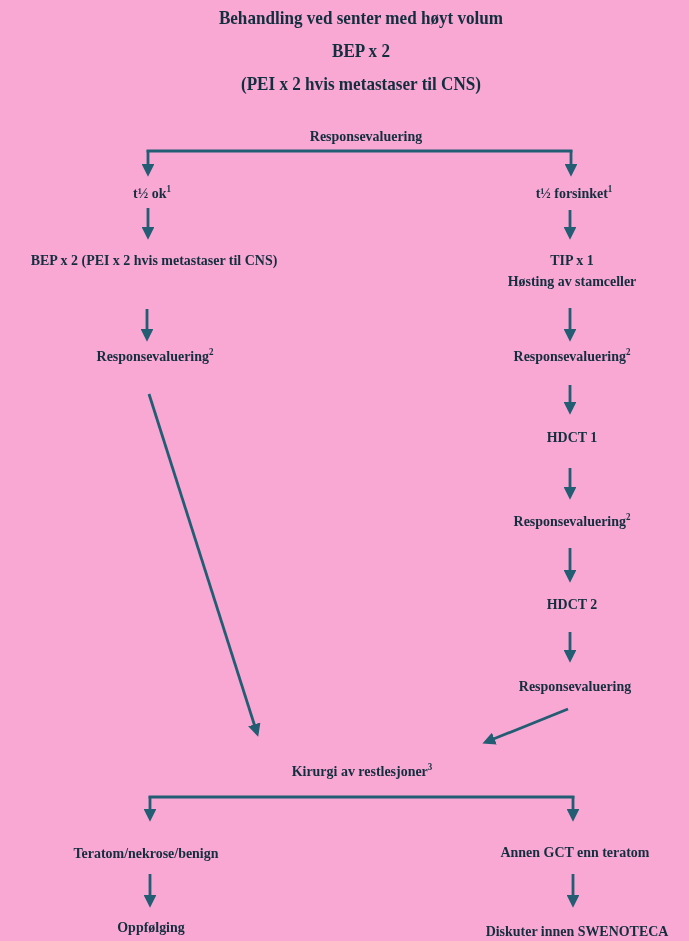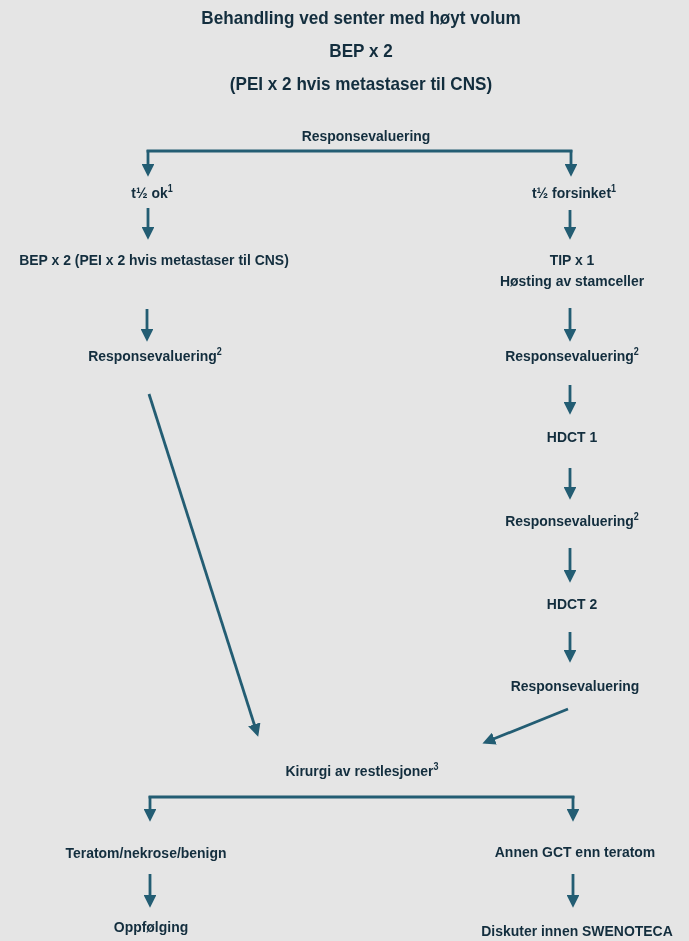--- a/index.html
+++ b/index.html
@@ -1,22 +1,22 @@
 <!DOCTYPE html>
 <html><head>
 <meta charset="utf-8">
 <style>
   html, body { margin: 0; padding: 0; background: #ffffff; }
   #canvas {
     position: relative;
     width: 689px;
     height: 941px;
-    background: #e5e5e5;
+    background: #f9a8d4;
     overflow: hidden;
-    font-family: Liberation Sans, sans-serif;
+    font-family: Liberation Serif, serif;
     color: #132e3e;
   }
   #arrows {
     position: absolute;
     left: 0; top: 0;
     width: 689px; height: 941px;
   }
   .node {
     position: absolute;
     white-space: nowrap;

